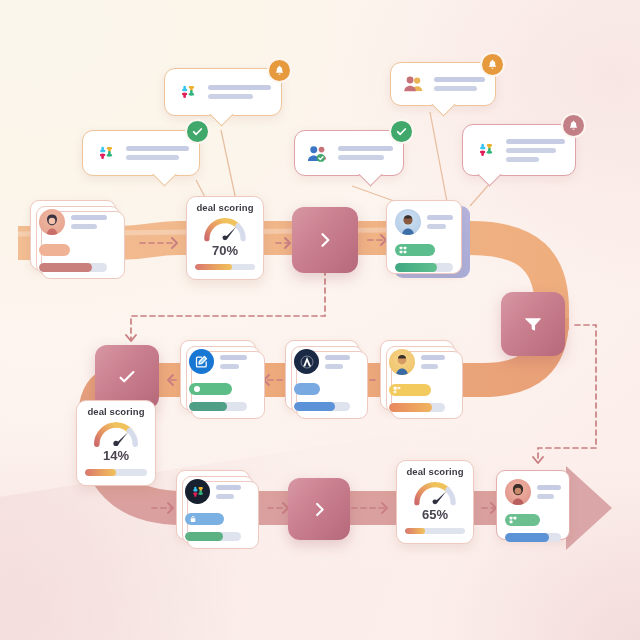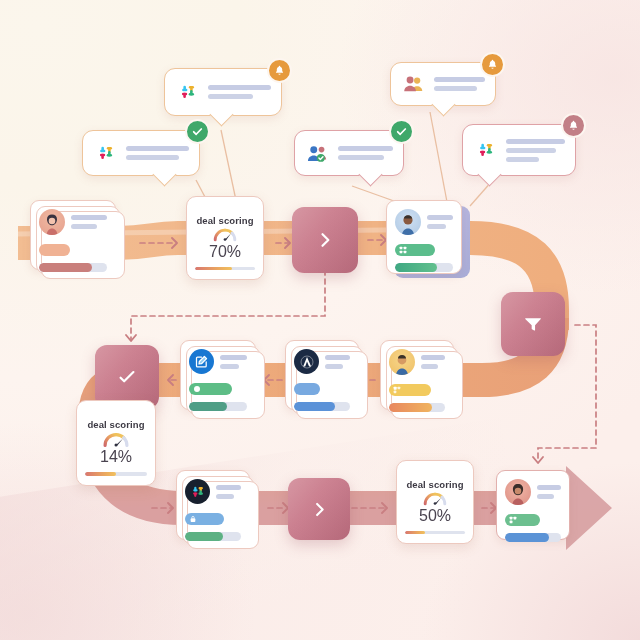--- a/index.html
+++ b/index.html
@@ -51,23 +51,23 @@
   .pill{height:12px;border-radius:7px;display:flex;align-items:center;padding-left:4px;}
   .bar{height:9px;border-radius:5px;background:#dfe3ee;overflow:hidden;}
   .bar > i{display:block;height:100%;border-radius:5px;}
 
   .avatar{width:26px;height:26px;border-radius:50%;flex:none;position:relative;overflow:hidden;}
   .logo-c{width:25px;height:25px;border-radius:50%;flex:none;display:flex;align-items:center;justify-content:center;}
 
   
   .gauge-card{position:absolute;background:#fff;border:1px solid #edc9bf;border-radius:10px;
     box-shadow:0 4px 12px rgba(170,110,95,.16);box-sizing:border-box;
-    display:flex;flex-direction:column;align-items:center;padding:18px 8px 9px;}
+    display:flex;flex-direction:column;align-items:center;padding:5px 8px 9px;}
   .gauge-title{font-size:9.5px;color:#3d3a44;font-weight:700;letter-spacing:.1px;}
-  .gauge-val{font-size:16px;color:#4a4450;font-weight:400;margin-top:1px;}
+  .gauge-val{font-size:13px;color:#4a4450;font-weight:700;margin-top:1px;}
   .gauge-bar{width:100%;height:8px;border-radius:5px;background:#dfe3ee;overflow:hidden;margin-top:6px;}
   .gauge-bar > i{display:block;height:100%;border-radius:5px;
     background:linear-gradient(90deg,#d9776f,#eba95f 65%,#f1c15e);}
 
   
   .act{position:absolute;border-radius:12px;display:flex;align-items:center;justify-content:center;
     background:linear-gradient(135deg,#cf8391 0%,#c8798a 46%,#bf6e80 100%);
     box-shadow:0 5px 14px rgba(160,85,100,.25);}
   .act::after{content:"";position:absolute;inset:0;border-radius:12px;
     background:linear-gradient(128deg,rgba(255,255,255,.16) 0%,rgba(255,255,255,.05) 38%,rgba(0,0,0,.05) 100%);}
@@ -519,21 +519,21 @@
 
   <div class="node gauge-card" style="left:396px;top:460px;width:78px;height:84px;">
     <div class="gauge-title">deal scoring</div>
     <svg width="60" height="36" viewBox="0 0 60 38">
       <path d="M6 34 A24 24 0 0 1 30 10" fill="none" stroke="url(#gg1)" stroke-width="7" stroke-linecap="round"></path>
       <path d="M30 10 A24 24 0 0 1 47 17" fill="none" stroke="#f0c25c" stroke-width="7" stroke-linecap="round"></path>
       <path d="M47 17 A24 24 0 0 1 54 34" fill="none" stroke="#d7dced" stroke-width="7" stroke-linecap="round"></path>
       <path d="M30 33 L45 19 L33 34 Z" fill="#2f3140"></path>
       <circle cx="30" cy="33" r="3.3" fill="#2f3140"></circle>
     </svg>
-    <div class="gauge-val">50%</div>
+    <div class="gauge-val">65%</div>
     <div class="gauge-bar">
         <i style="width:34%"></i>
       </div>
   </div>
 
   <div class="node card" style="left:496px;top:470px;width:74px;height:70px;padding:8px;border-color:#e2b0ad;">
     <div class="card-row">
       <span class="avatar" style="background:radial-gradient(circle at 50% 40%,#f0b6a6,#dc8d83);">
         <svg width="26" height="26" viewBox="0 0 26 26">
           <path d="M13 5c3.3 0 5.1 2.1 5.1 5 0 3.5-2.3 6.2-5.1 6.2S7.9 13.5 7.9 10c0-2.9 1.8-5 5.1-5z" fill="#3a2d2a"></path>

